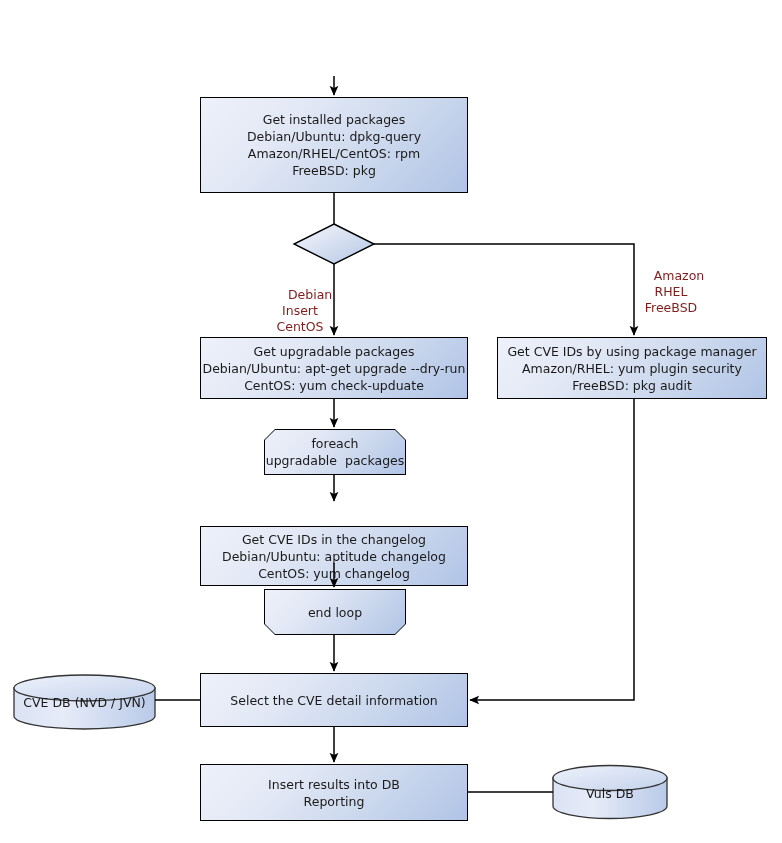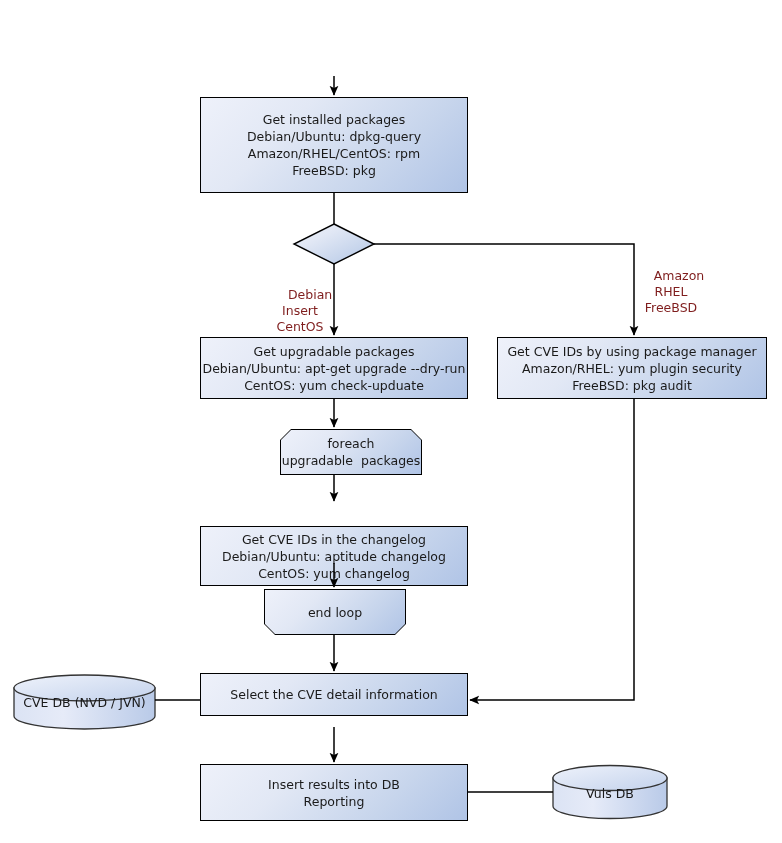--- a/index.html
+++ b/index.html
@@ -40,21 +40,20 @@
   .node .txt {
     white-space: pre;
     padding: 0 6px;
   }
 
   
   .loop-start {
     border: none;
     background: #000000;
     clip-path: polygon(11px 0, calc(100% - 11px) 0, 100% 11px, 100% 100%, 0 100%, 0 11px);
-    margin-left: 16px;
   }
   .loop-start .inner {
     position: absolute;
     left: 1px; top: 1px; right: 1px; bottom: 1px;
     display: flex;
     align-items: center;
     justify-content: center;
     background: linear-gradient(135deg, #eef1fa 0%, #e2e8f5 32%, #c7d5ec 70%, #b0c4e6 100%);
     clip-path: polygon(10px 0, calc(100% - 10px) 0, 100% 10px, 100% 100%, 0 100%, 0 10px);
   }
@@ -181,21 +180,21 @@
 Debian/Ubuntu: aptitude changelog
 CentOS: yum changelog</span>
   </div>
 
   <div class="node loop-end" style="left:264px; top:589px; width:142px; height:46px;">
     <div class="inner">
       <span class="txt">end loop</span>
     </div>
   </div>
 
-  <div class="node box" style="left:200px; top:673px; width:268px; height:43px;">
+  <div class="node box" style="left:200px; top:673px; width:268px; height:54px;">
     <span class="txt">Select the CVE detail information</span>
   </div>
 
   <div class="node box" style="left:200px; top:764px; width:268px; height:57px;">
     <span class="txt">Insert results into DB
 Reporting</span>
   </div>
 
   <div class="db-label" style="left:14px; top:688px; width:141px; height:30px;">
     <span>CVE DB (NVD / JVN)</span>

